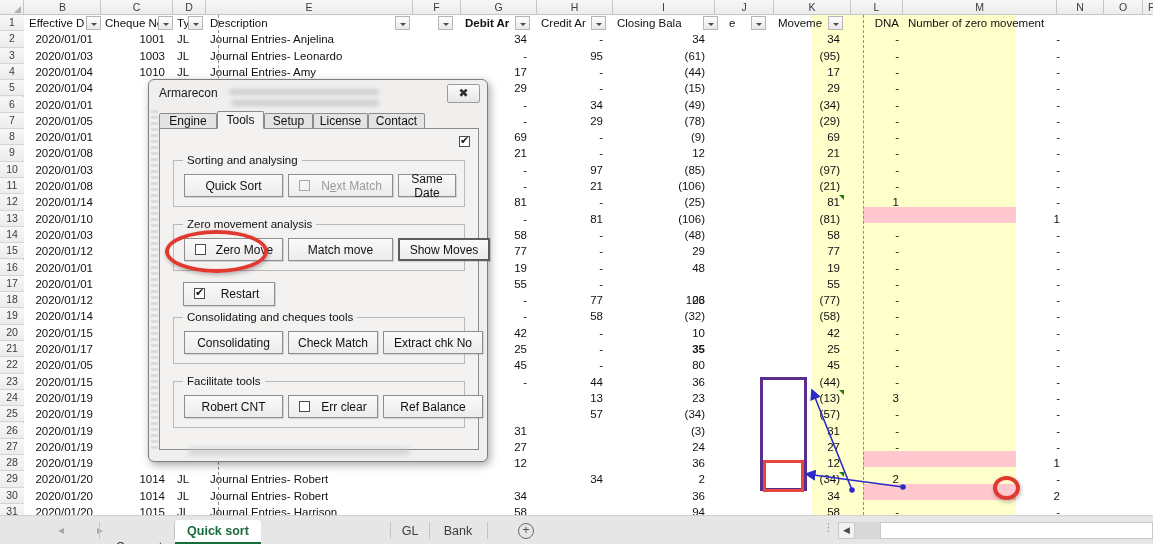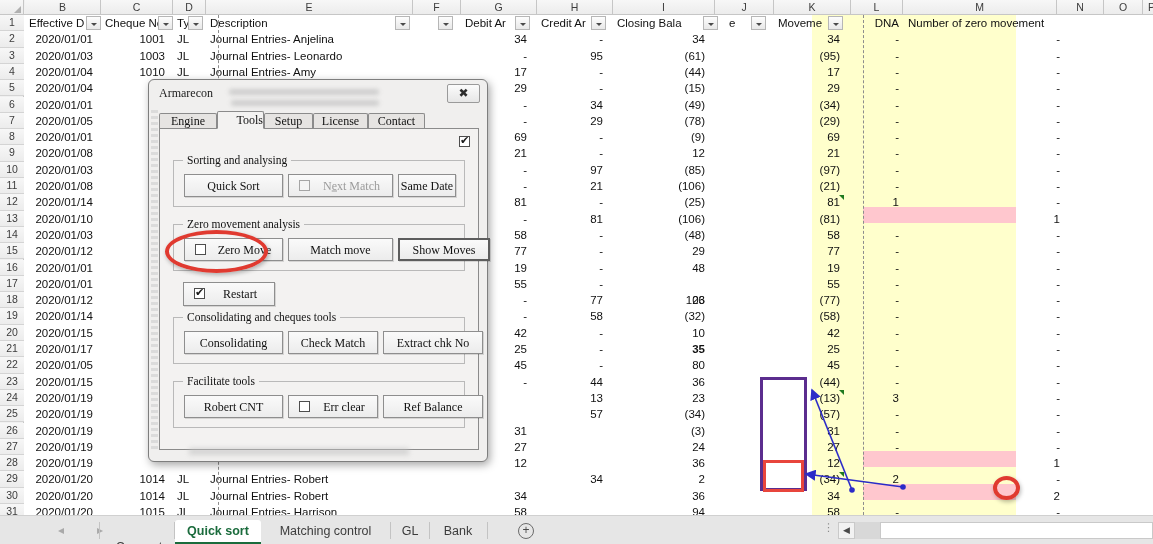--- a/index.html
+++ b/index.html
@@ -181,21 +181,21 @@
   
   .dialog {
     position: absolute;
     left: 148px; top: 79px;
     width: 340px; height: 383px;
     background: #f0efee;
     border: 1px solid #7e7e7e;
     border-radius: 6px;
     box-shadow: 2px 3px 9px rgba(0,0,0,0.35);
     z-index: 20;
-    font-family: Liberation Serif, serif;
+    font-family: Liberation Sans, sans-serif;
     padding-left: 12px;
   }
   .dlg-title {
     position: absolute;
     left: 10px; top: 6px;
     font-size: 12px;
     color: #1b1b1b;
   }
   .dlg-blur1, .dlg-blur2 {
     position: absolute;
@@ -250,21 +250,20 @@
     border: 1px solid #8b8b8b;
     border-bottom: none;
     background: #e6e4e2;
     border-radius: 2px 2px 0 0;
   }
   .dtab.active {
     top: 0; height: 18px; line-height: 17px;
     background: #f3f2f1;
     border-bottom: 1px solid #f3f2f1;
     z-index: 3;
-    text-align: right;
   }
   .tabpanel {
     position: absolute;
     left: 10px; top: 48px;
     width: 320px; height: 322px;
     background: #f3f2f1;
     border: 1px solid #8b8b8b;
   }
 
   .chk-sm {
@@ -467,21 +466,21 @@
     </div>
 
   <div class="grid">
 
     <div class="gridrow hdrrow" style="top:0px;">
       <div class="cell lft" style="left:0px;width:76px;">Effective D</div>
       <div class="cell lft" style="left:76px;width:72px;">Cheque No</div>
       <div class="cell lft" style="left:148px;width:28px;">Ty</div>
       <div class="cell lft" style="left:181px;width:200px;">Description</div>
       <div class="cell lft" style="left:388px;width:40px;"></div>
-      <div class="cell lft" style="left:436px;width:70px;">Debit Ar</div>
+      <div class="cell lft" style="left:436px;width:70px;font-weight:bold;">Debit Ar</div>
       <div class="cell lft" style="left:512px;width:70px;">Credit Ar</div>
       <div class="cell lft" style="left:588px;width:96px;">Closing Bala</div>
       <div class="cell lft" style="left:700px;width:20px;">e</div>
       <div class="cell lft" style="left:749px;width:70px;">Moveme</div>
       <div class="cell num" style="left:826px;width:52px;">DNA</div>
       <div class="cell lft" style="left:879px;width:160px;">Number of zero movement</div>
     </div>
 
     <div id="datarows">
         <div class="gridrow" style="top:16.3px;">
@@ -886,21 +885,20 @@
   </div>
 
   <div class="botmask"></div>
   <div class="sheetbar">
     <div class="nav-arrow" style="left:53px;">◂</div>
     <div class="nav-arrow" style="left:92px;">▸</div>
     <div class="nav-sep" style="left:99px;"></div>
     <div class="sheettab" style="left:104px;width:70px;margin-top:16px;">Concept</div>
     <div class="nav-sep" style="left:174px;"></div>
     <div class="sheettab active" style="left:175px;width:86px;">Quick sort</div>
-    <div class="sheettab" style="left:262px;width:127px;">Matching control</div>
     <div class="nav-sep" style="left:390px;"></div>
     <div class="sheettab" style="left:391px;width:38px;">GL</div>
     <div class="nav-sep" style="left:429px;"></div>
     <div class="sheettab" style="left:430px;width:56px;">Bank</div>
     <div class="nav-sep" style="left:487px;"></div>
     <div class="addsheet" style="left:518px;">+</div>
     <div class="hsb-dots">⋮</div>
     <div class="hsb-left">◀</div>
     <div class="hsb-track">
       <div class="hsb-thumb"></div>

